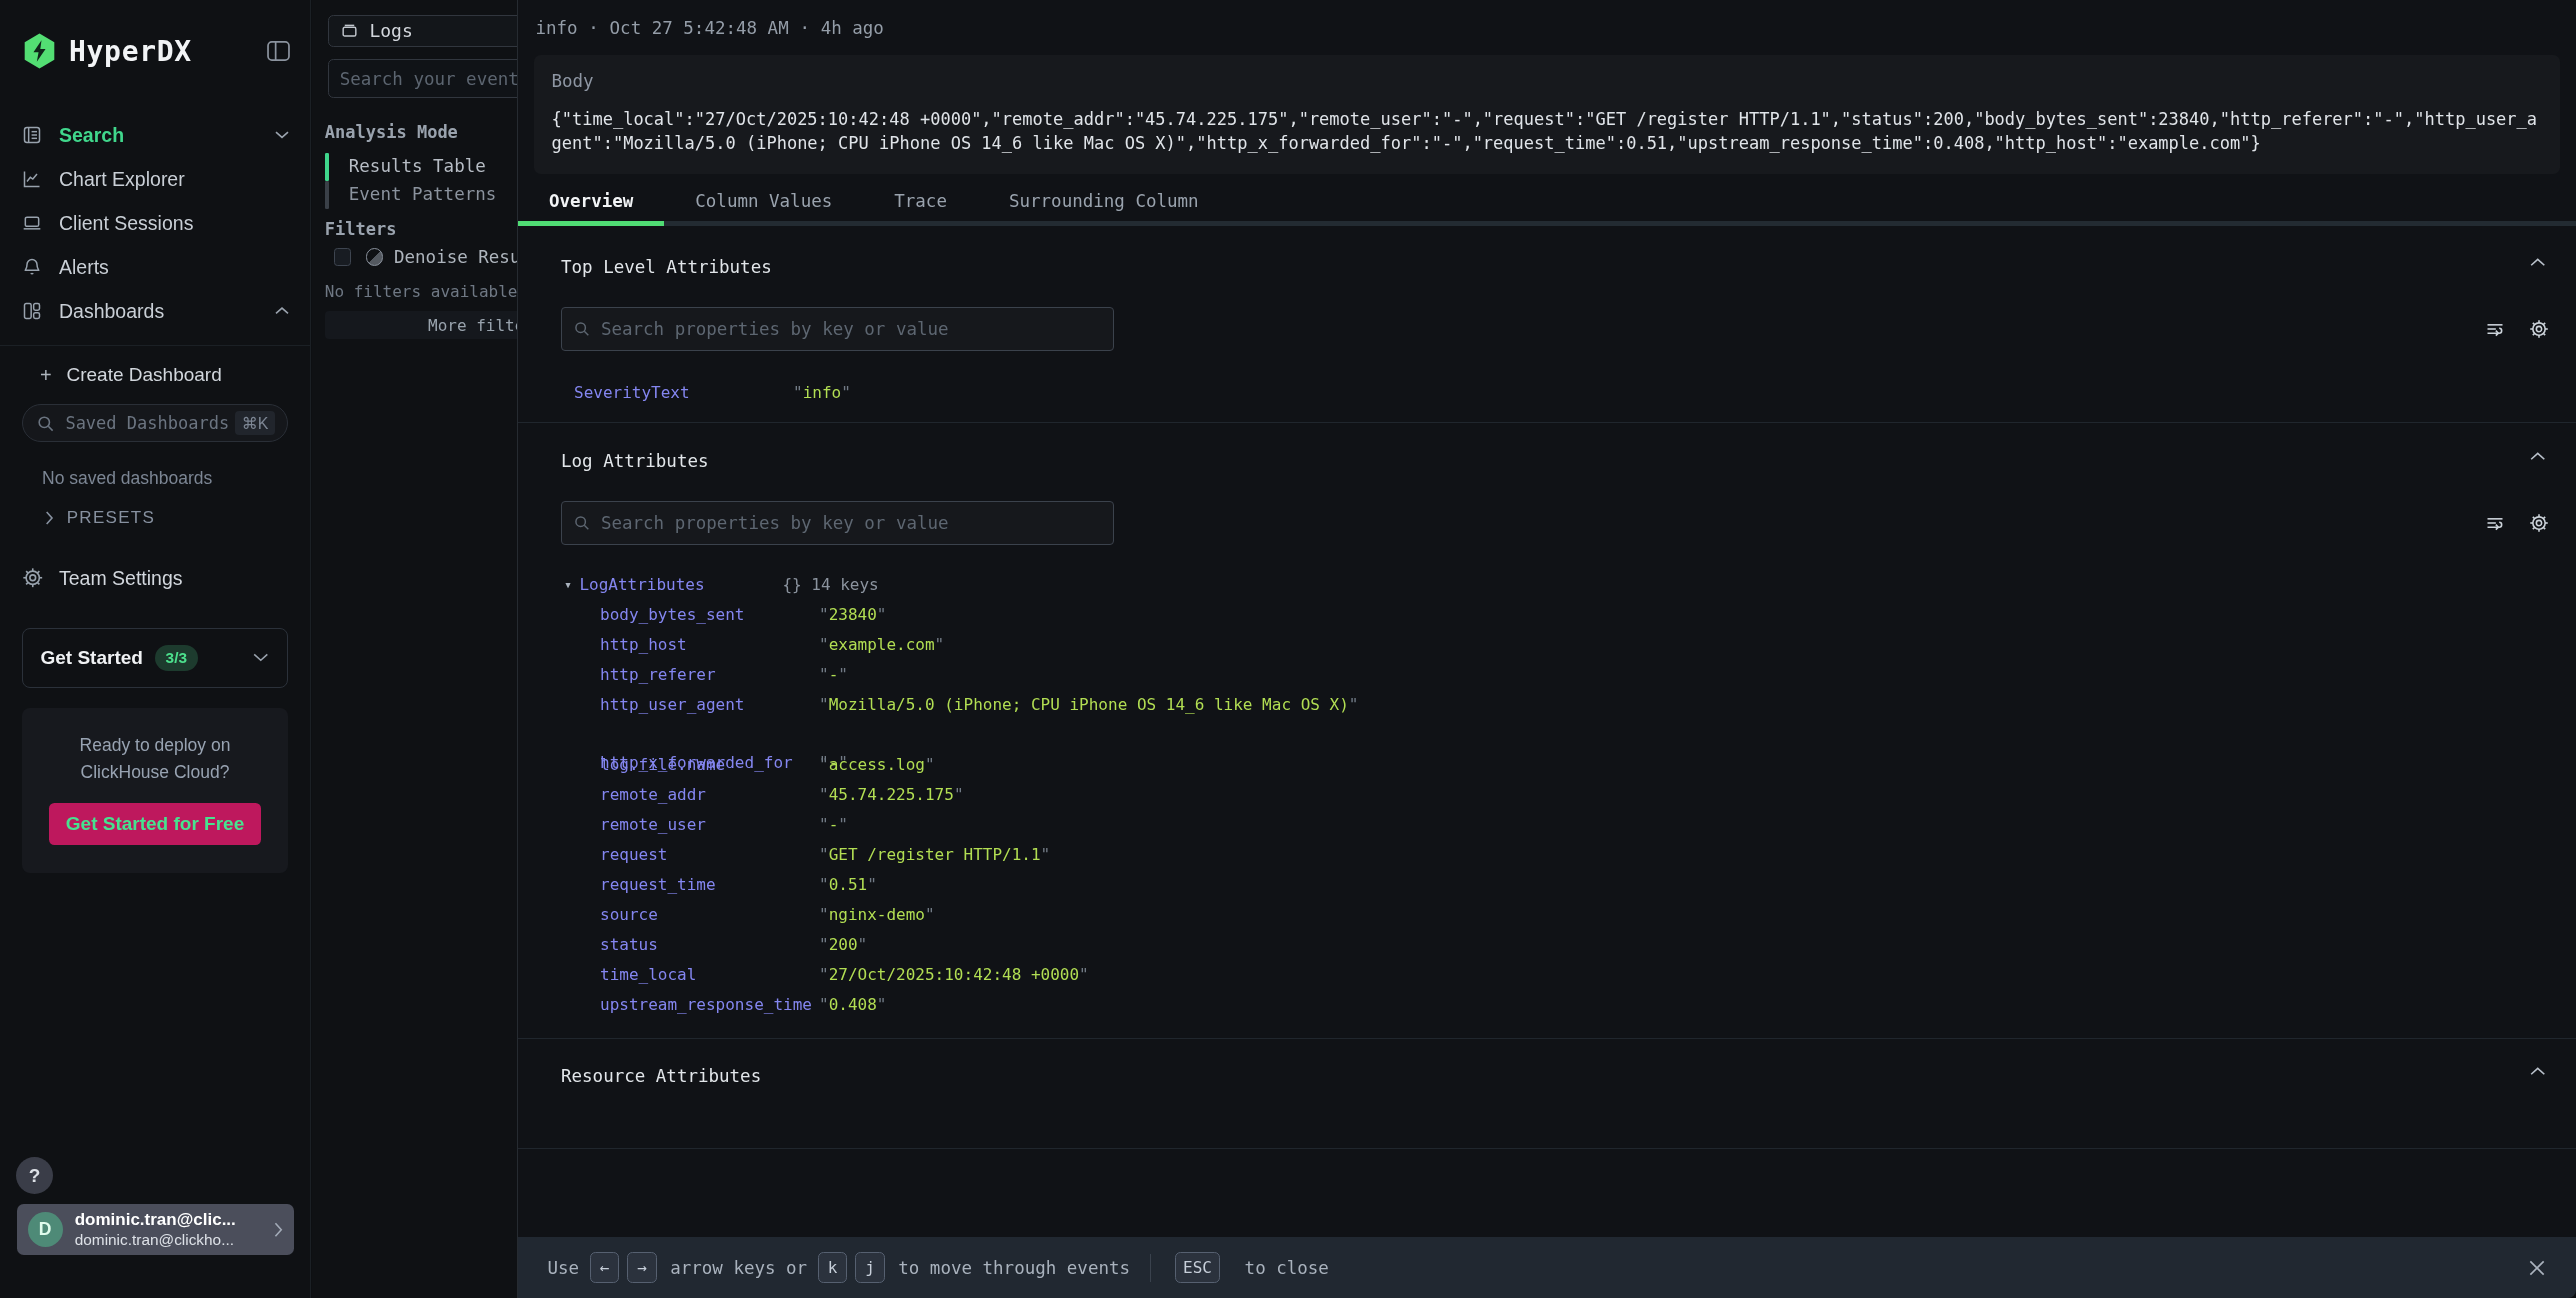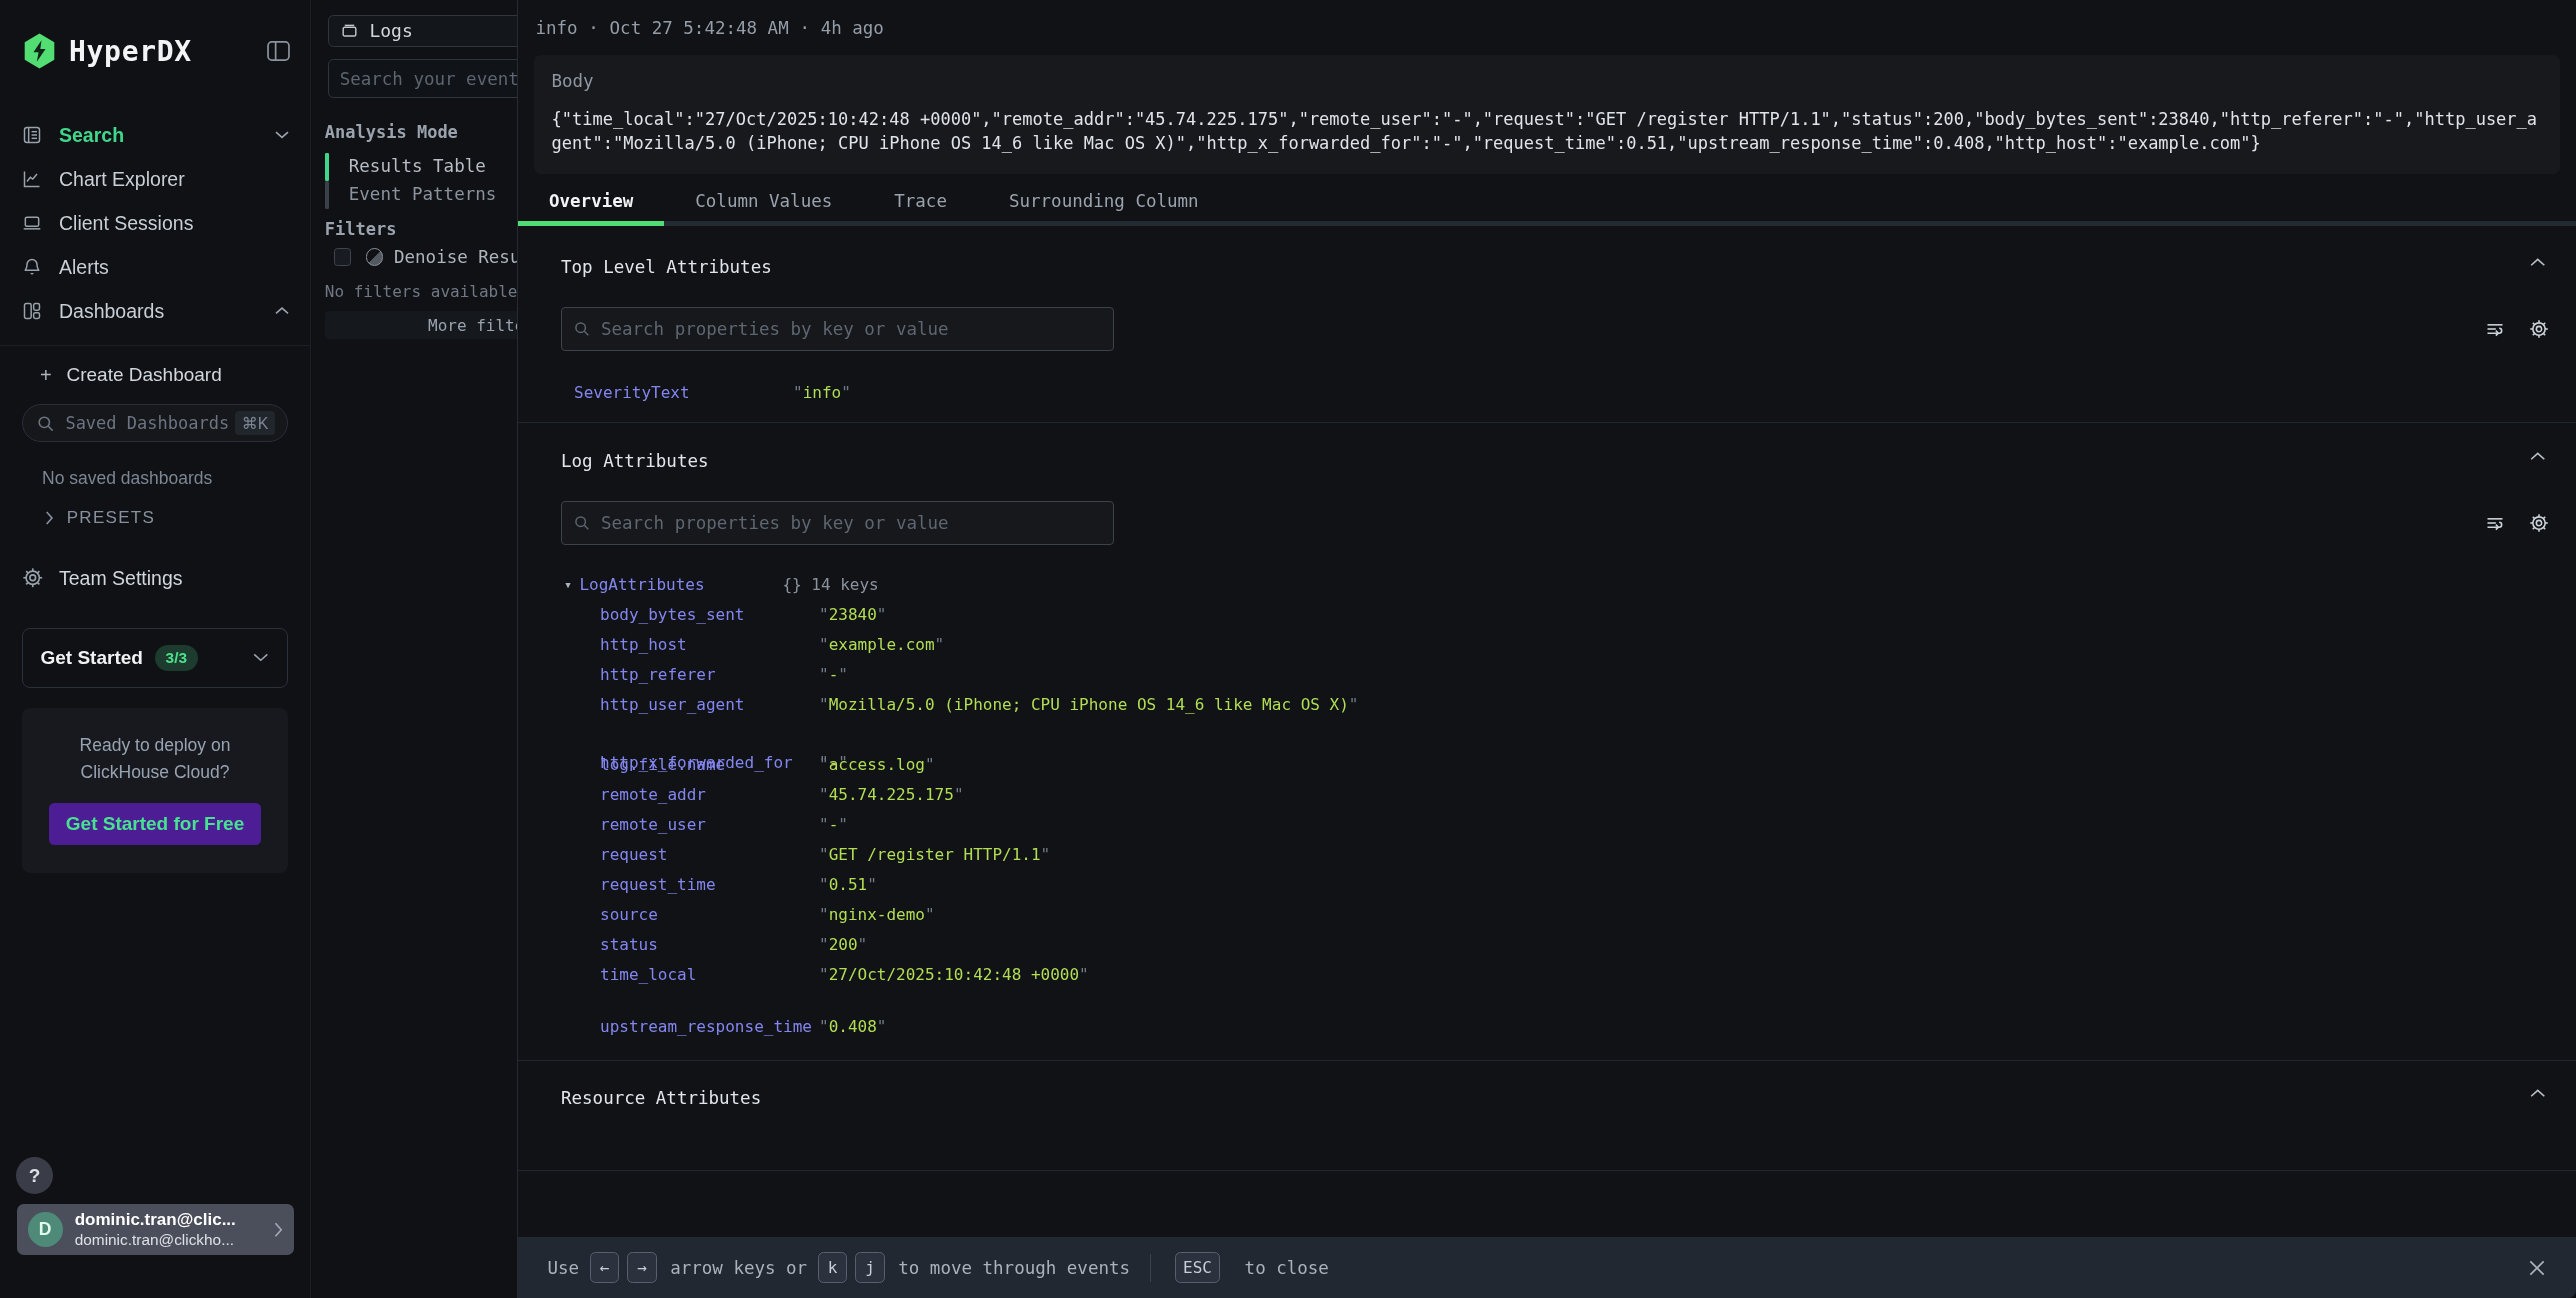--- a/index.html
+++ b/index.html
@@ -42,21 +42,21 @@
   .getstarted-box {
     margin:38px 22px 0 22px; border:1.3px solid #2b313a; border-radius:8px; height:60px;
     display:flex; align-items:center; padding:0 17.5px; cursor:pointer;
   }
   .getstarted-box .gs-label { color:#f0f2f4; font-size:19px; font-weight:bold; }
   .gs-badge { margin-left:12px; background:#1d3b2e; color:#4ce08d; font-size:15.4px; font-weight:bold; border-radius:671px; padding:4px 10.7px; }
   .getstarted-box .chev { margin-left:auto; color:#9aa3ae; display:flex; }
   .promo-box { margin:20px 22px 0 22px; background:#17191e; border-radius:8px; padding:24px 0 28px 0; text-align:center; }
   .promo-text { color:#98a3b2; font-size:17.5px; line-height:27px; }
   .promo-btn {
-    margin:17.5px auto 0 auto; width:212px; height:42px; background:#4c1d95; border:none; border-radius:5.4px;
+    margin:17.5px auto 0 auto; width:212px; height:42px; background:#be185d; border:none; border-radius:5.4px;
     color:#47e28f; font-size:19px; font-weight:bold; font-family:"Liberation Sans",sans-serif;
     display:flex; align-items:center; justify-content:center; cursor:pointer;
   }
   .help-circle {
     position:absolute; left:16px; top:1157px; width:37px; height:37px; border-radius:50%;
     background:#3a3d48; color:#dce0e6; font-size:19px; font-weight:bold;
     display:flex; align-items:center; justify-content:center; cursor:pointer;
   }
   .user-pill {
     position:absolute; left:17px; top:1204px; width:277px; height:51px; background:#4b4e5b;
@@ -510,21 +510,21 @@
         <span class="attr-val"><span class="q">nginx-demo</span></span>
       </div>
       <div class="attr-row" style="padding-left:36px;">
         <span class="attr-key" style="width:219px;">status</span>
         <span class="attr-val"><span class="q">200</span></span>
       </div>
       <div class="attr-row" style="padding-left:36px;">
         <span class="attr-key" style="width:219px;">time_local</span>
         <span class="attr-val"><span class="q">27/Oct/2025:10:42:48 +0000</span></span>
       </div>
-      <div class="attr-row" style="padding-left:36px;margin-top:22px;">
+      <div class="attr-row" style="padding-left:36px;">
         <span class="attr-key" style="width:219px;">upstream_response_time</span>
         <span class="attr-val"><span class="q">0.408</span></span>
       </div>
     </div>
   </div>
 
   <div class="section" style="padding:27px 0 62px 0;">
     <div class="sec-head">Resource Attributes</div>
     <span class="collapse-chip" style="top:27px;">
       <svg width="17.5" height="10.7" viewBox="0 0 24 14" fill="none" stroke="#b9c1cb" stroke-width="2.2">

